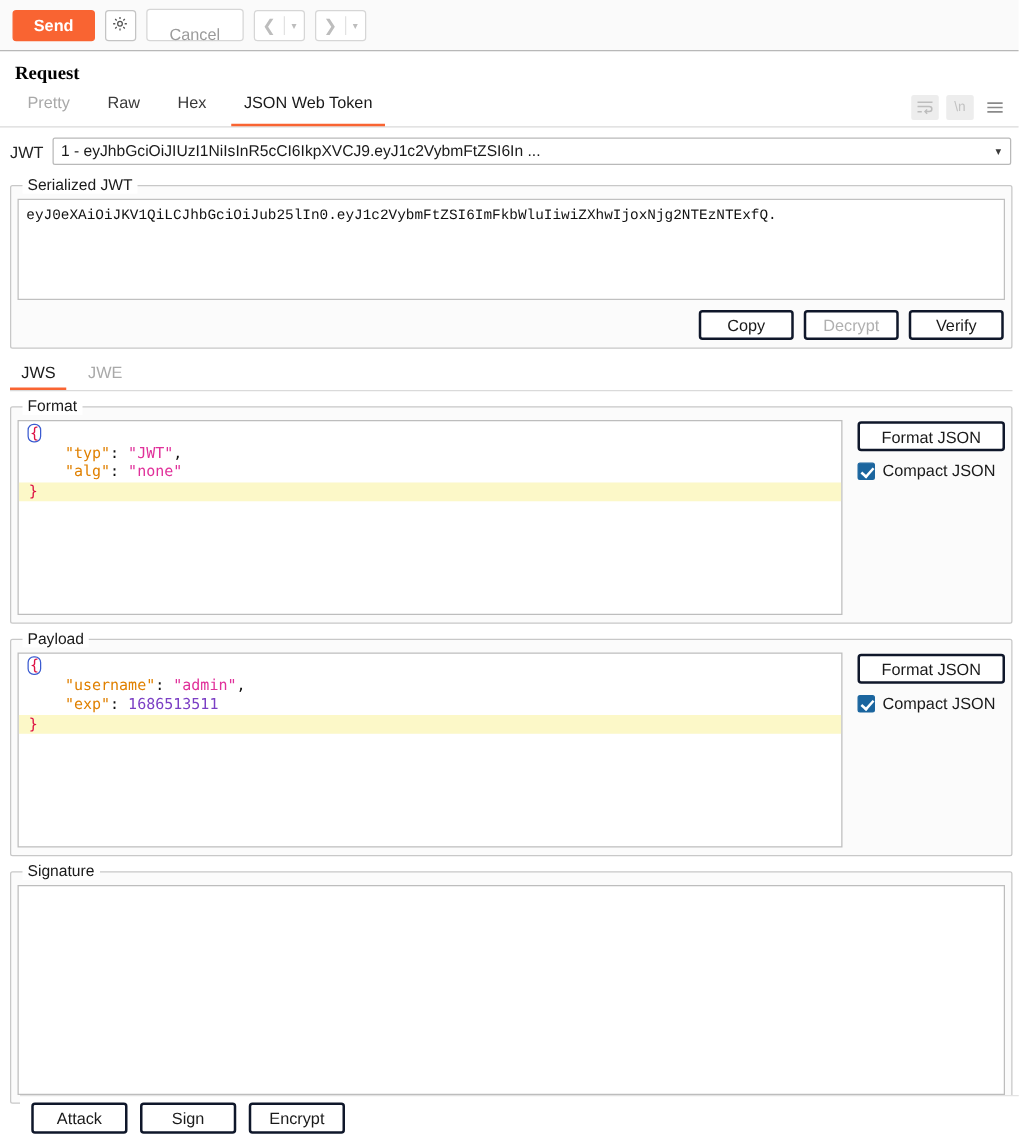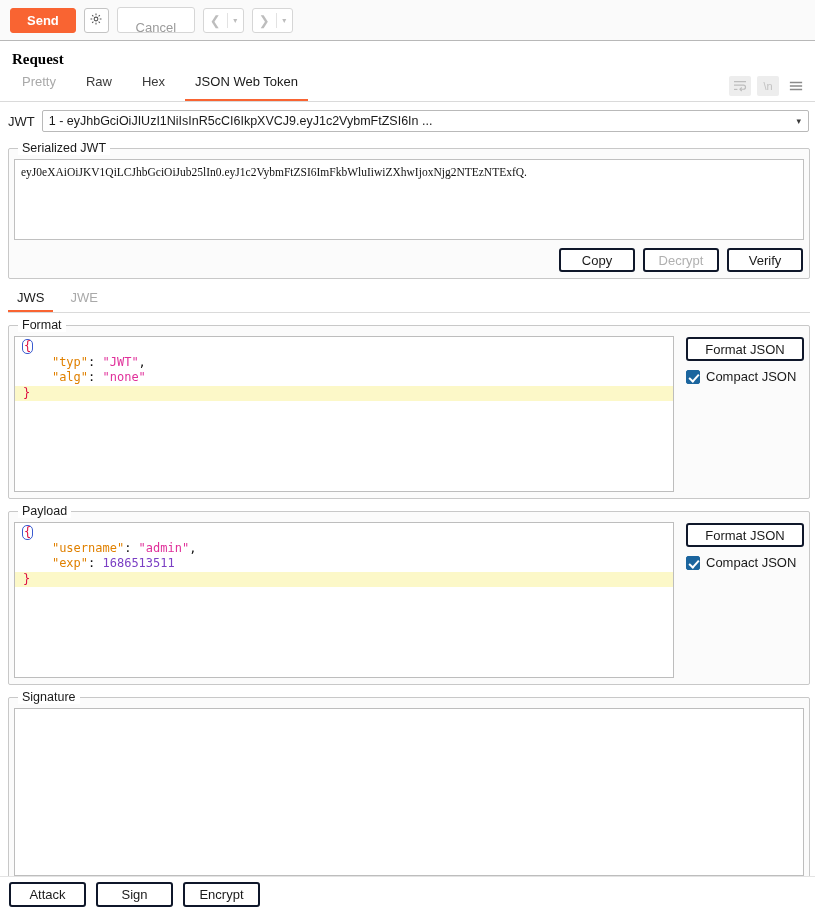--- a/index.html
+++ b/index.html
@@ -163,21 +163,21 @@
     color: #1a1a1a;
   }
 
   
   #serialized-group { margin-top: 16px; }
   .serial-box {
     background: #ffffff;
     border: 1px solid #c0c0c0;
     height: 81px;
     padding: 5px 6px;
-    font-family: Liberation Serif, serif;
+    font-family: Liberation Mono, monospace;
     font-size: 11.5px;
     color: #111;
     overflow: hidden;
     word-break: break-all;
     line-height: 15px;
   }
   .serial-actions {
     display: flex;
     justify-content: flex-end;
     gap: 8px;
@@ -276,21 +276,21 @@
   
   .sig-box {
     background: #ffffff;
     border: 1px solid #bdbdbd;
     height: 168px;
   }
 
   
   .bottombar {
     position: absolute;
-    left: 0; right: 0; bottom: 0;
+    left: 16px; right: 0; bottom: 0;
     height: 36px;
     background: #ffffff;
     border-top: 1px solid #e3e3e3;
     display: flex;
     align-items: center;
     padding-left: 9px;
     gap: 10px;
   }
   .bottombar .flat-btn { min-width: 77px; height: 25px; }
 </style>

